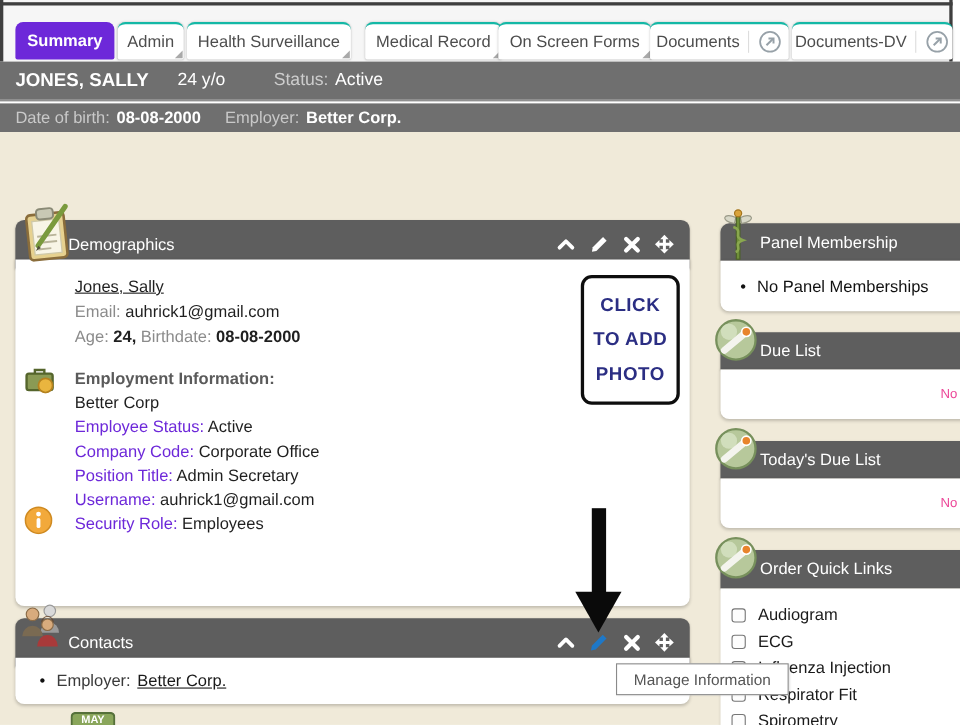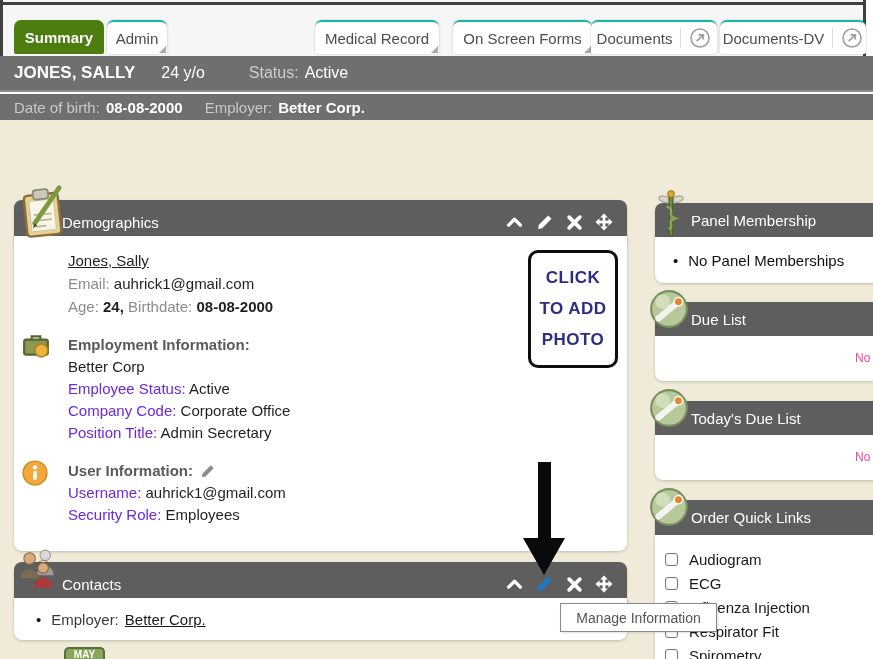--- a/index.html
+++ b/index.html
@@ -11,21 +11,21 @@
   
   .topstrip { position:absolute; left:0; top:0; width:866px; height:56px; background:#f6f6f6; border-left:3px solid #3f3f3f; }
   .topline  { position:absolute; left:0; top:2px; width:866px; height:3px; background:#3f3f3f; }
   .topright-divider { position:absolute; left:863px; top:0; width:3px; height:56px; background:#3f3f3f; }
   .tab {
     position:absolute; top:20px; height:34px; display:flex; align-items:center; justify-content:center;
     font-size:15px; color:#4d4d4d; background:#ffffff; border-radius:7px 7px 2px 2px;
     border-top:2px solid #14b8a6; box-shadow:0 0 2px rgba(0,0,0,0.25); cursor:pointer; gap:8px;
   }
   .tab.active {
-    background:#4d7c0f; border-top:none; color:#ffffff; font-weight:bold; box-shadow:none;
+    background:#6d28d9; border-top:none; color:#ffffff; font-weight:bold; box-shadow:none;
   }
   .tab .fold {
     position:absolute; right:1px; bottom:1px; width:0; height:0;
     border-left:7px solid transparent; border-bottom:7px solid #a9a9a9;
   }
   .tab .tab-sep { width:1px; height:20px; background:#dddddd; }
   .ext-circle { width:22px; height:22px; display:flex; align-items:center; justify-content:center; }
   
   .pbar1 { position:absolute; left:0; top:56px; width:873px; height:36px; background:#6f6f6f;
            border-bottom:2px solid #8f8f8f; display:flex; align-items:center; padding-left:14px; color:#ffffff; font-size:16px; }
@@ -105,21 +105,25 @@
   <div class="topline"></div>
   <div class="topright-divider"></div>
 
   <div class="tab active" style="left:14px;width:90px;">
     <span>Summary</span>
   </div>
   <div class="tab" style="left:107px;width:60px;">
     <span>Admin</span>
     <span class="fold"></span>
   </div>
-  <div class="tab" style="left:315px;width:124px;">
+  <div class="tab" style="left:170px;width:149px;">
+    <span>Health Surveillance</span>
+    <span class="fold"></span>
+  </div>
+  <div class="tab" style="left:332px;width:124px;">
     <span>Medical Record</span>
     <span class="fold"></span>
   </div>
   <div class="tab" style="left:453px;width:139px;text-align:right;">
     <span>On Screen Forms</span>
     <span class="fold"></span>
   </div>
   <div class="tab" style="left:591px;width:126px;">
     <span>Documents</span>
     <span class="tab-sep"></span>
@@ -222,26 +226,20 @@
       </div>
       <div class="sec-row">
         <span class="lbl">Company Code:</span>
         <span>Corporate Office</span>
       </div>
       <div class="sec-row">
         <span class="lbl">Position Title:</span>
         <span>Admin Secretary</span>
       </div>
 
-      <div class="sec-head">
-        <span>User Information:</span>
-        <svg width="15" height="15" viewBox="0 0 16 16" style="cursor:pointer;">
-            <path d="M11.5,1.4 L14.6,4.5 L5.8,13.3 L2,14 L2.7,10.2 Z" fill="#8a8a8a"></path>
-          </svg>
-      </div>
       <div class="sec-row">
         <span class="lbl">Username:</span>
         <span>auhrick1@gmail.com</span>
       </div>
       <div class="sec-row">
         <span class="lbl">Security Role:</span>
         <span>Employees</span>
       </div>
 
       <div style="position:absolute;left:8px;top:96px;">

